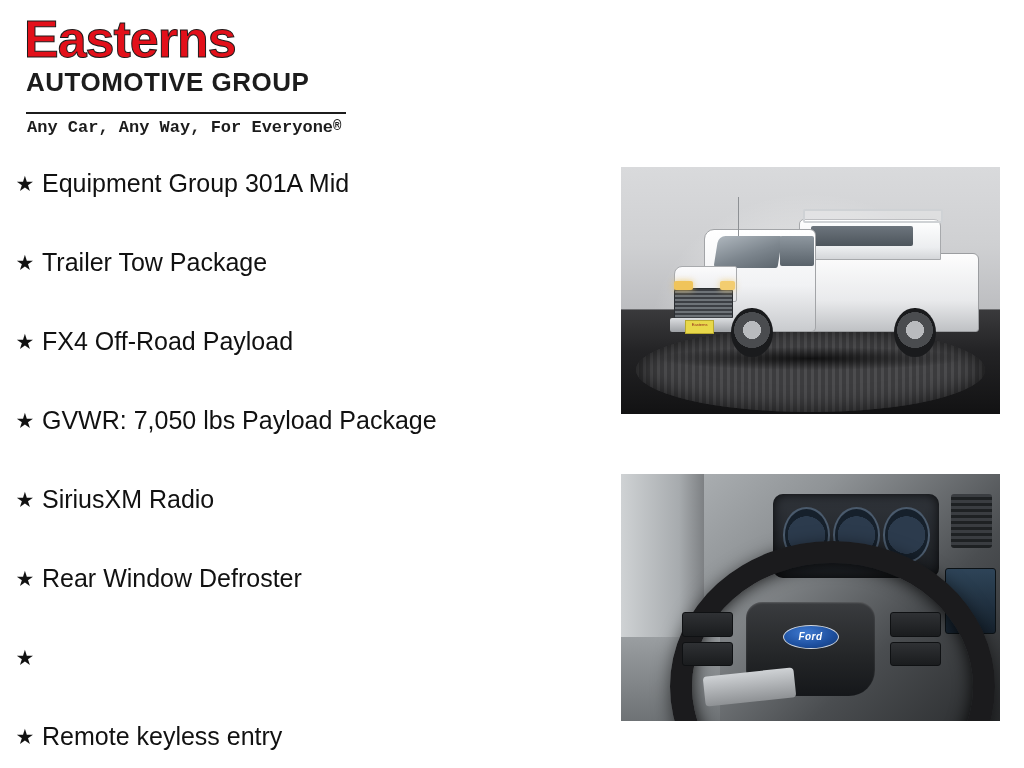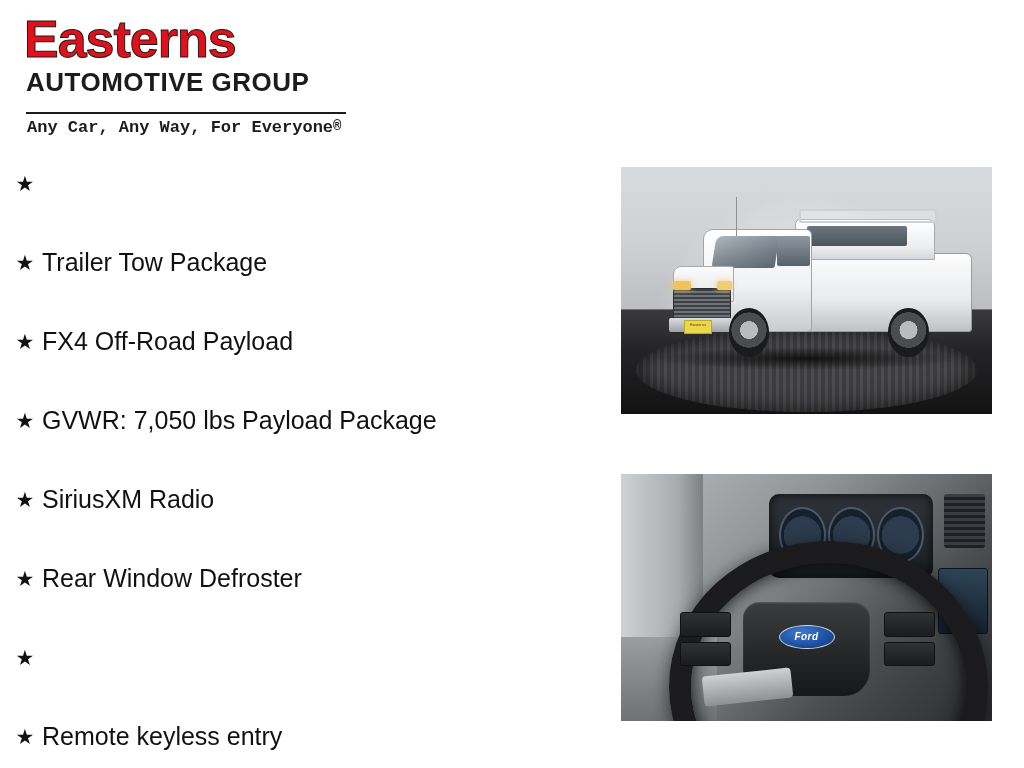--- a/index.html
+++ b/index.html
@@ -86,20 +86,21 @@
     line-height: 29px;
     color: #111111;
     white-space: nowrap;
   }
 
   
   .photo {
     position: absolute;
     overflow: hidden;
     background: #0c4a6e;
+    padding-left: 8px;
   }
   #photo-exterior {
     left: 621px;
     top: 167px;
     width: 371px;
     height: 247px;
   }
   #photo-interior {
     left: 621px;
     top: 474px;
@@ -383,20 +384,21 @@
   <div class="brand-word">Easterns</div>
   <div class="brand-sub">AUTOMOTIVE GROUP</div>
   <div class="brand-rule"></div>
   <div class="brand-tag"><span>Any Car, Any Way, For Everyone</span><span class="reg">®</span></div>
 </div>
 
 <div class="features">
 
   <div class="feature-row">
     <span class="feature-star">★</span>
+    <span class="feature-label">Equipment Group 301A Mid</span>
   </div>
 
   <div class="feature-row">
     <span class="feature-star">★</span>
     <span class="feature-label">Trailer Tow Package</span>
   </div>
 
   <div class="feature-row">
     <span class="feature-star">★</span>
     <span class="feature-label">FX4 Off-Road Payload</span>

